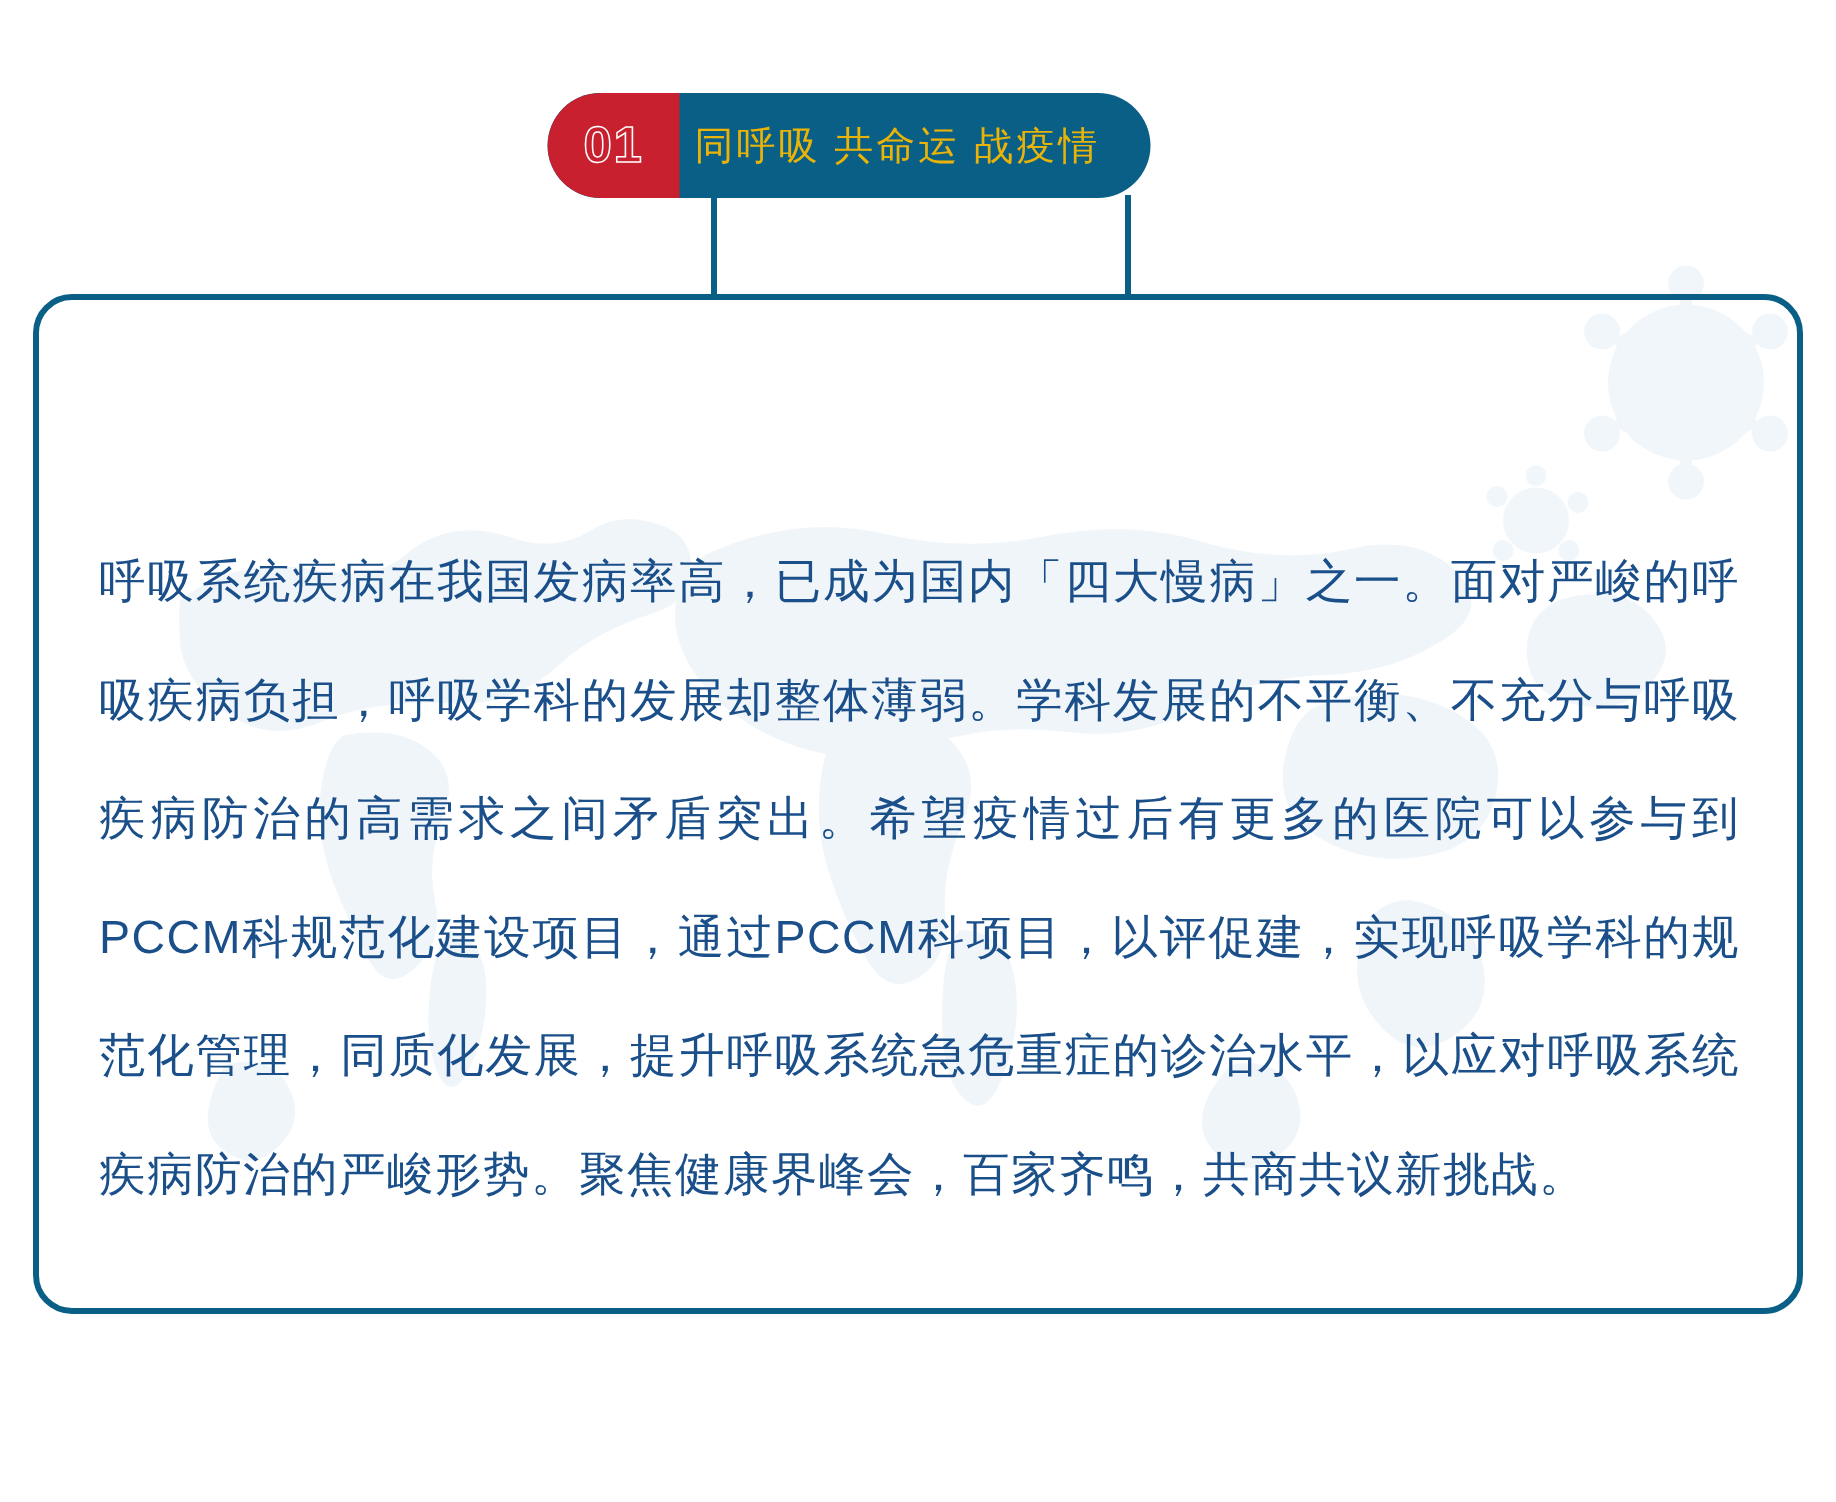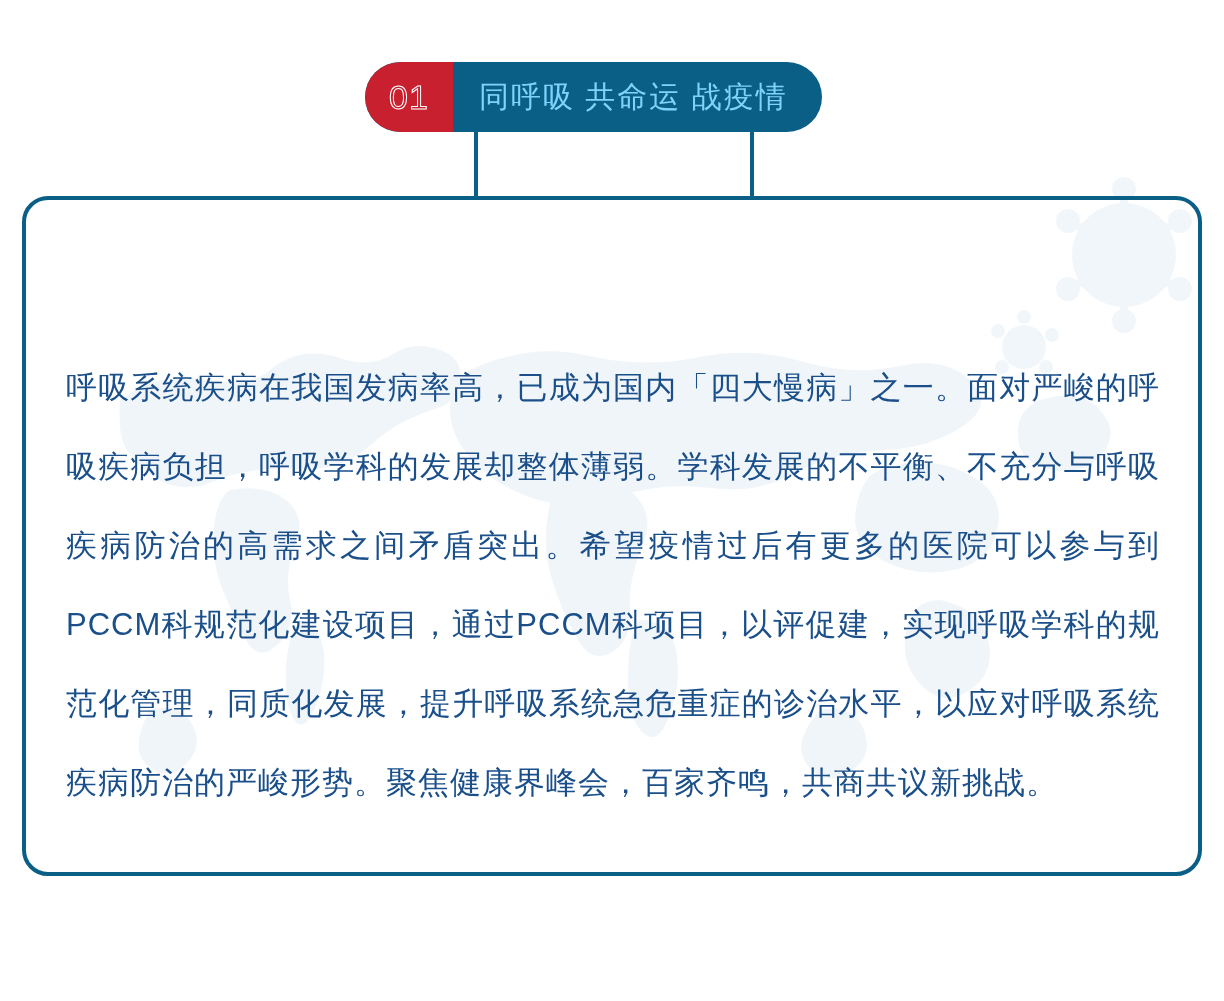--- a/index.html
+++ b/index.html
@@ -49,34 +49,34 @@
     z-index: 5;
   }
   .badge-number {
     background: #c8202e;
     color: #ffffff;
     width: 88px;
     display: flex;
     align-items: center;
     justify-content: center;
     font-size: 34px;
-    font-weight: normal;
+    font-weight: bold;
     letter-spacing: 1px;
     border-radius: 35px 0 0 35px;
   }
   .badge-number span {
     -webkit-text-stroke: 1px #ffffff;
     color: #c8202e;
   }
   .badge-title {
     display: flex;
     align-items: center;
-    padding: 0 34px 0 26px;
-    color: #7dd3fc;
-    font-size: 30px;
+    padding: 0 34px 0 10px;
+    color: #eab308;
+    font-size: 26px;
     letter-spacing: 2px;
     white-space: nowrap;
   }
 
   
   .connector {
     position: absolute;
     width: 4px;
     background: #0a5f86;
     z-index: 1;

